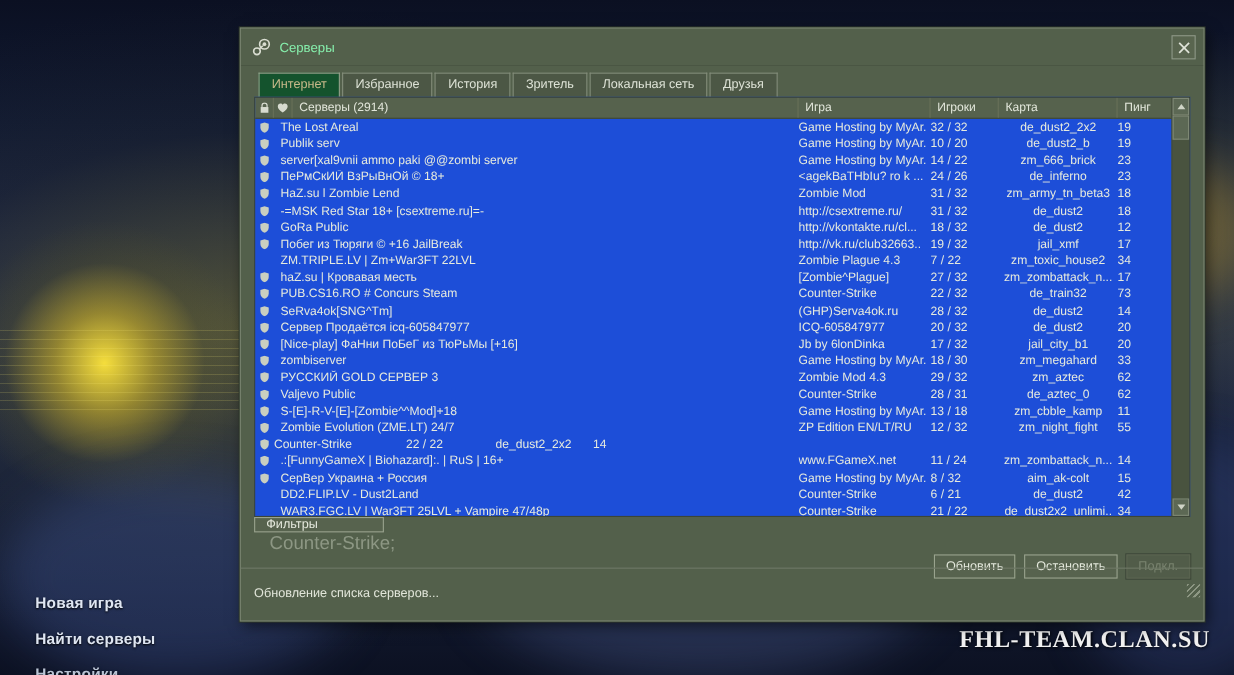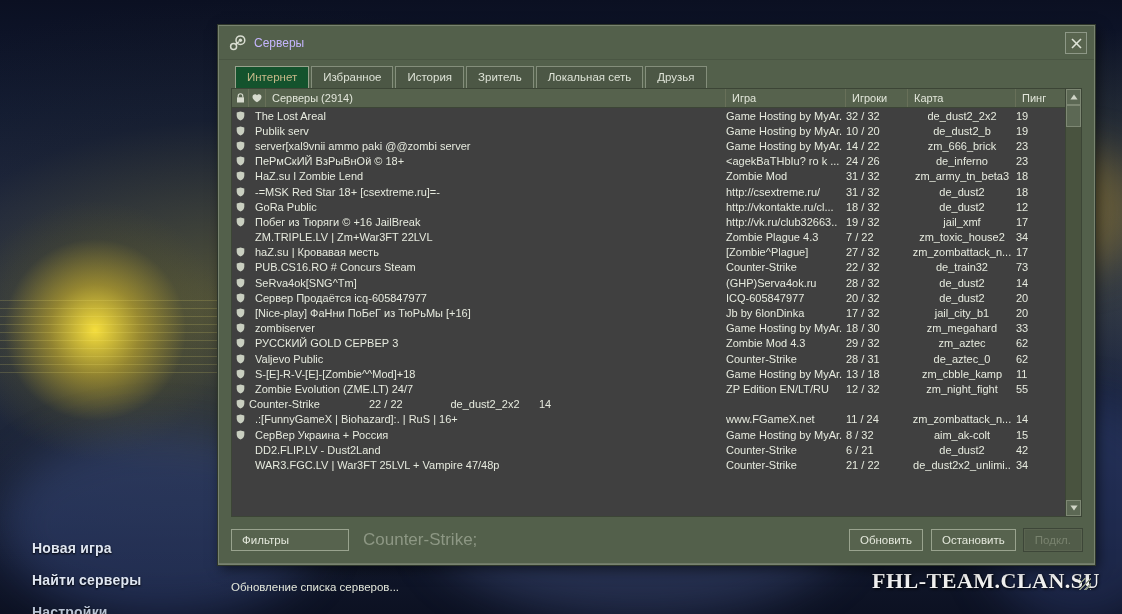--- a/index.html
+++ b/index.html
@@ -76,21 +76,21 @@
   }
 
   
   #titlebar {
     height: 34px; position: relative;
     display: flex; align-items: center;
     padding-left: 10px;
     border-bottom: 1px solid rgba(0,0,0,.10);
   }
   #steam-logo { width: 18px; height: 18px; margin-right: 7px; flex: 0 0 auto; }
-  #win-title { font-size: 12px; color: #c4b5fd; }
+  #win-title { font-size: 12px; color: #86efac; }
   #close-btn {
     position: absolute; right: 7px; top: 6px;
     width: 22px; height: 22px;
     border: 1px solid #8e9887;
     background: #59654f;
     display: flex; align-items: center; justify-content: center;
     cursor: pointer;
   }
   #close-btn svg { display:block; }
 
@@ -114,23 +114,23 @@
   }
   .tab.active {
     background: #14532d;
     color: #c8b98a;
     border-color: #98a28d;
   }
 
   
   #listpanel {
     margin: 0 12px;
-    height: 429px;
+    height: 382px;
     border: 1px solid #3c4536;
-    background: #404040;
+    background: #1d4ed8;
     display: flex; flex-direction: column;
     position: relative;
   }
 
   
   #headrow {
     display: flex; align-items: stretch;
     height: 19px;
     background: #56624d;
     border-bottom: 1px solid #3c4536;
@@ -195,23 +195,24 @@
     position: absolute; left: 0; right: 0; top: 0;
     height: 22px;
     background: #5c6854;
     border: 1px solid #7e8874;
     cursor: grab;
   }
 
   
   #controls {
     height: 46px;
-    display: flex; align-items: center;
+    display: flex; align-items: flex-start;
     padding: 0 12px;
     position: relative;
+    flex-direction: column;
   }
   .btn {
     height: 22px;
     border: 1px solid #99a38e;
     background: #57634e;
     color: #e4e8dc;
     font-size: 11.5px;
     padding: 0 10px;
     display: flex; align-items: center; justify-content: center;
     cursor: pointer;

